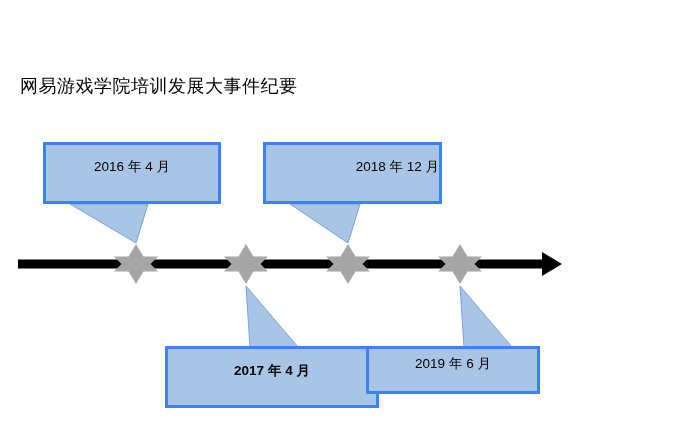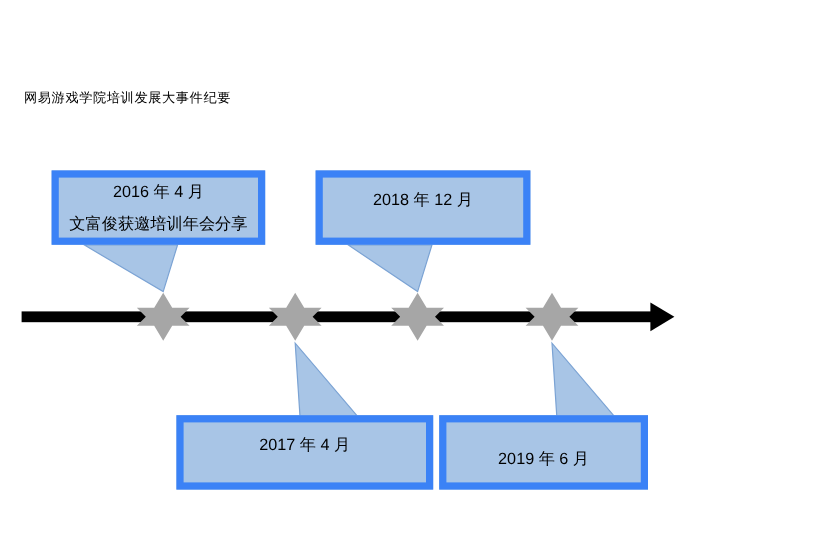--- a/index.html
+++ b/index.html
@@ -18,41 +18,41 @@
     position: absolute;
     left: 0;
     top: 0;
     width: 682px;
     height: 445px;
   }
   .page-title {
     position: absolute;
     left: 20px;
     top: 77px;
-    font-size: 11px;
+    font-size: 18px;
     color: #000000;
     letter-spacing: 0.5px;
     white-space: nowrap;
     line-height: 1;
   }
   .timeline-layer {
     position: absolute;
     left: 0;
     top: 0;
     width: 682px;
     height: 445px;
     pointer-events: none;
   }
   .timeline-layer > * { pointer-events: auto; }
 
   .callout {
     position: absolute;
     box-sizing: border-box;
     background: #a8c5e6;
-    border: 6px solid #3b82f6;
+    border: 3px solid #3b82f6;
     color: #000000;
     display: flex;
     flex-direction: column;
     align-items: center;
     justify-content: center;
   }
   .callout .line1 {
     font-size: 13.5px;
     line-height: 1;
     margin-bottom: 13px;
@@ -89,28 +89,27 @@
 
     <polygon fill="#a8c5e6" stroke="#7ba3d4" stroke-width="1" points="290,204 348,243 360,204"></polygon>
 
     <polygon fill="#a8c5e6" stroke="#7ba3d4" stroke-width="1" points="246,286 250,347 298,347"></polygon>
 
     <polygon fill="#a8c5e6" stroke="#7ba3d4" stroke-width="1" points="460,286 464,347 512,347"></polygon>
   </svg>
 
   <div class="callout" style="left:43px; top:142px; width:178px; height:62px;">
     <div class="line1">2016 年 4 月</div>
-    <div class="line2">文富俊获邀培训年会分享</div>
   </div>
 
-  <div class="callout" style="left:263px; top:142px; width:179px; height:62px;">
+  <div class="callout" style="left:263px; top:142px; width:179px; height:62px;align-items:flex-end;">
     <div class="line1">2018 年 12 月</div>
   </div>
 
-  <div class="callout" style="left:147px; top:346px; width:214px; height:62px;">
+  <div class="callout" style="left:165px; top:346px; width:214px; height:62px;font-weight:bold;">
     <div class="line1">2017 年 4 月</div>
   </div>
 
-  <div class="callout" style="left:366px; top:346px; width:174px; height:62px;justify-content:flex-end;">
+  <div class="callout" style="left:366px; top:346px; width:174px; height:48px;">
     <div class="line1">2019 年 6 月</div>
   </div>
 
 </div>
 
 </body></html>

